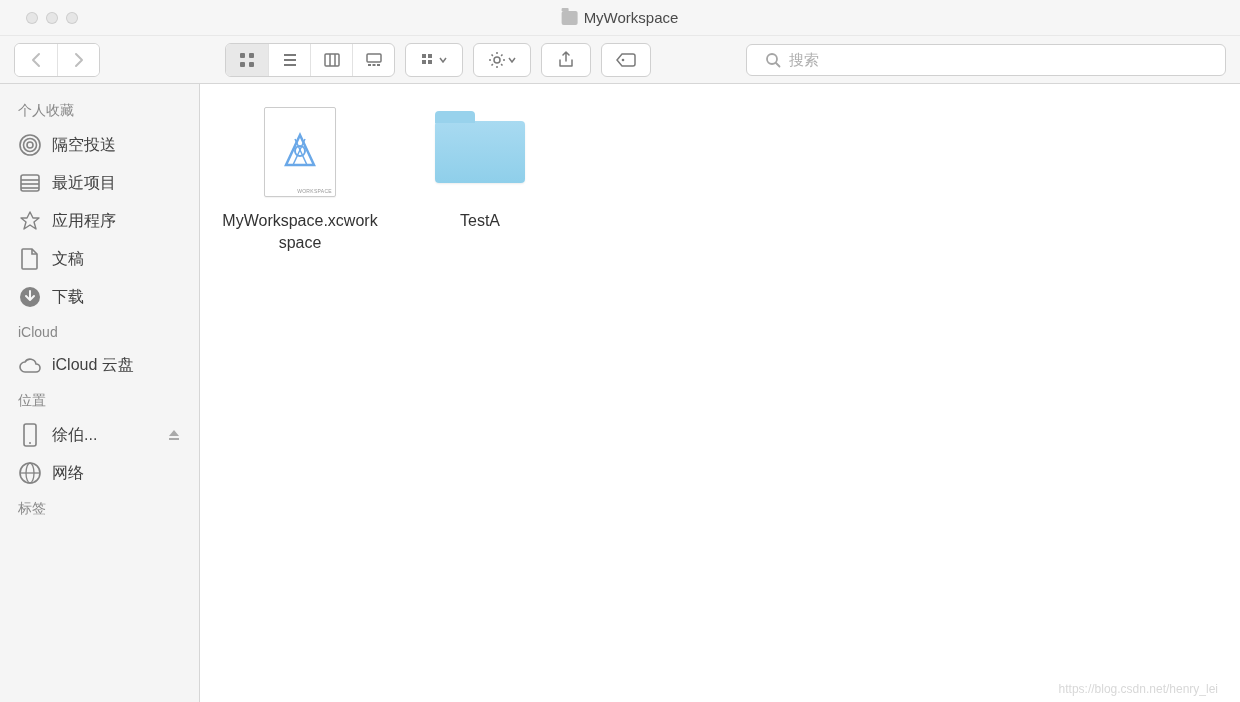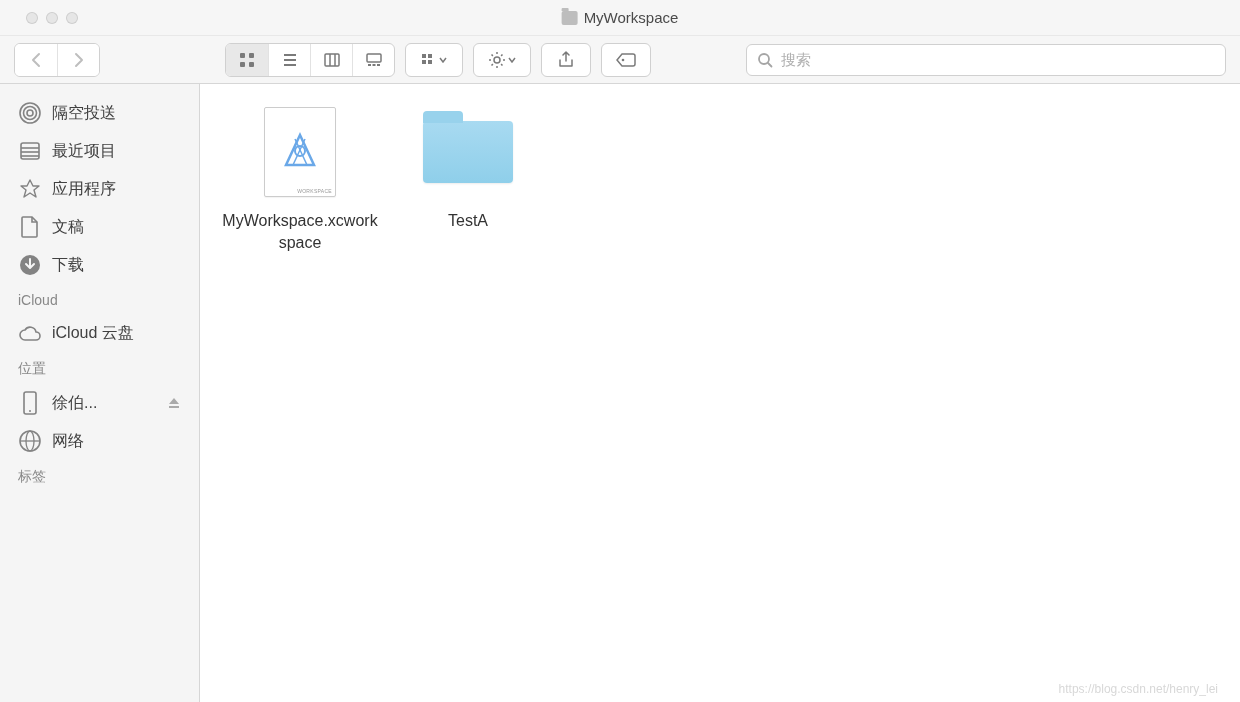--- a/index.html
+++ b/index.html
@@ -19,32 +19,32 @@
     
     .view-buttons { display: flex; border: 1px solid #d0d0d0; border-radius: 6px; overflow: hidden; background: #fff; margin-left: 115px; }
     .view-btn { width: 42px; height: 32px; display: flex; align-items: center; justify-content: center; color: #7a7a7a; }
     .view-btn + .view-btn { border-left: 1px solid #e2e2e2; }
     .view-btn.active { background: #e8e8e8; }
     
     .tb-btn-group { display: flex; border: 1px solid #d0d0d0; border-radius: 6px; overflow: hidden; background: #fff; }
     .tb-btn { width: 48px; height: 32px; display: flex; align-items: center; justify-content: center; gap: 2px; color: #7a7a7a; }
     .tb-wide { width: 56px; }
     
-    .search-box { flex: 1; max-width: 480px; margin-left: auto; height: 32px; border: 1px solid #d0d0d0; border-radius: 6px; display: flex; align-items: center; padding: 0 10px; gap: 8px; background: #fff; }
+    .search-box { flex: 1; max-width: 480px; margin-left: auto; height: 32px; border: 1px solid #d0d0d0; border-radius: 6px; display: flex; align-items: center; padding: 0 18px; gap: 8px; background: #fff; }
     .search-input { border: none; outline: none; flex: 1; font-size: 15px; color: #666; background: transparent; }
     .search-input::placeholder { color: #b0b0b0; }
     
     .main { display: flex; height: 618px; }
     .sidebar { width: 200px; background: #f5f5f5; border-right: 1px solid #d6d6d6; padding: 10px 0; overflow-y: auto; }
     .sidebar-section-title { font-size: 14px; color: #888; padding: 8px 18px 6px; font-weight: 500; }
     .sidebar-item { display: flex; align-items: center; gap: 10px; padding: 7px 18px; font-size: 16px; color: #414141; cursor: default; }
     .sidebar-item .si-icon { width: 24px; height: 24px; display: flex; align-items: center; justify-content: center; color: #838383; }
     .eject { margin-left: auto; color: #aaa; }
     
-    .content { flex: 1; background: #fff; padding: 18px 20px; display: flex; gap: 8px; align-items: flex-start; position: relative; }
+    .content { flex: 1; background: #fff; padding: 18px 20px; display: flex; gap: 20px; align-items: flex-start; position: relative; }
     .file-item { width: 160px; display: flex; flex-direction: column; align-items: center; text-align: center; }
     .file-icon-wrap { height: 100px; width: 100px; display: flex; align-items: center; justify-content: center; }
     .file-name { font-size: 16px; color: #333; margin-top: 8px; line-height: 1.35; word-break: break-word; }
     
     .folder-shape { width: 90px; height: 62px; background: linear-gradient(#a8daf1, #8fcfea); border-radius: 4px; position: relative; box-shadow: 0 1px 2px rgba(0,0,0,0.08); }
     .folder-shape::before { content: ''; position: absolute; top: -10px; left: 0; width: 40px; height: 12px; background: #98d2ec; border-radius: 4px 4px 0 0; }
     
     .xcworkspace-icon { width: 72px; height: 90px; background: #fff; border: 1px solid #ccc; border-radius: 2px; display: flex; flex-direction: column; align-items: center; justify-content: center; position: relative; box-shadow: 0 1px 1px rgba(0,0,0,0.05); }
     .xcworkspace-icon::after { content: 'WORKSPACE'; position: absolute; bottom: 2px; right: 3px; font-size: 5px; color: #999; letter-spacing: 0.3px; }
     
@@ -163,20 +163,21 @@
           <circle cx="7" cy="7" r="5" fill="none" stroke="#a5a5a5" stroke-width="1.8"></circle>
           <line x1="11" y1="11" x2="14.5" y2="14.5" stroke="#a5a5a5" stroke-width="1.8" stroke-linecap="round"></line>
         </svg>
     </span>
     <input class="search-input" placeholder="搜索" style="">
   </div>
 </div>
 
 <div class="main">
   <div class="sidebar">
+    <div class="sidebar-section-title">个人收藏</div>
 
 
     <div class="sidebar-item">
       <span class="si-icon">
           <svg width="22" height="22" viewBox="0 0 22 22">
             <circle cx="11" cy="11" r="3" fill="none" stroke="currentColor" stroke-width="1.6"></circle>
             <circle cx="11" cy="11" r="6.5" fill="none" stroke="currentColor" stroke-width="1.6"></circle>
             <circle cx="11" cy="11" r="10" fill="none" stroke="currentColor" stroke-width="1.6"></circle>
           </svg>
         </span>

